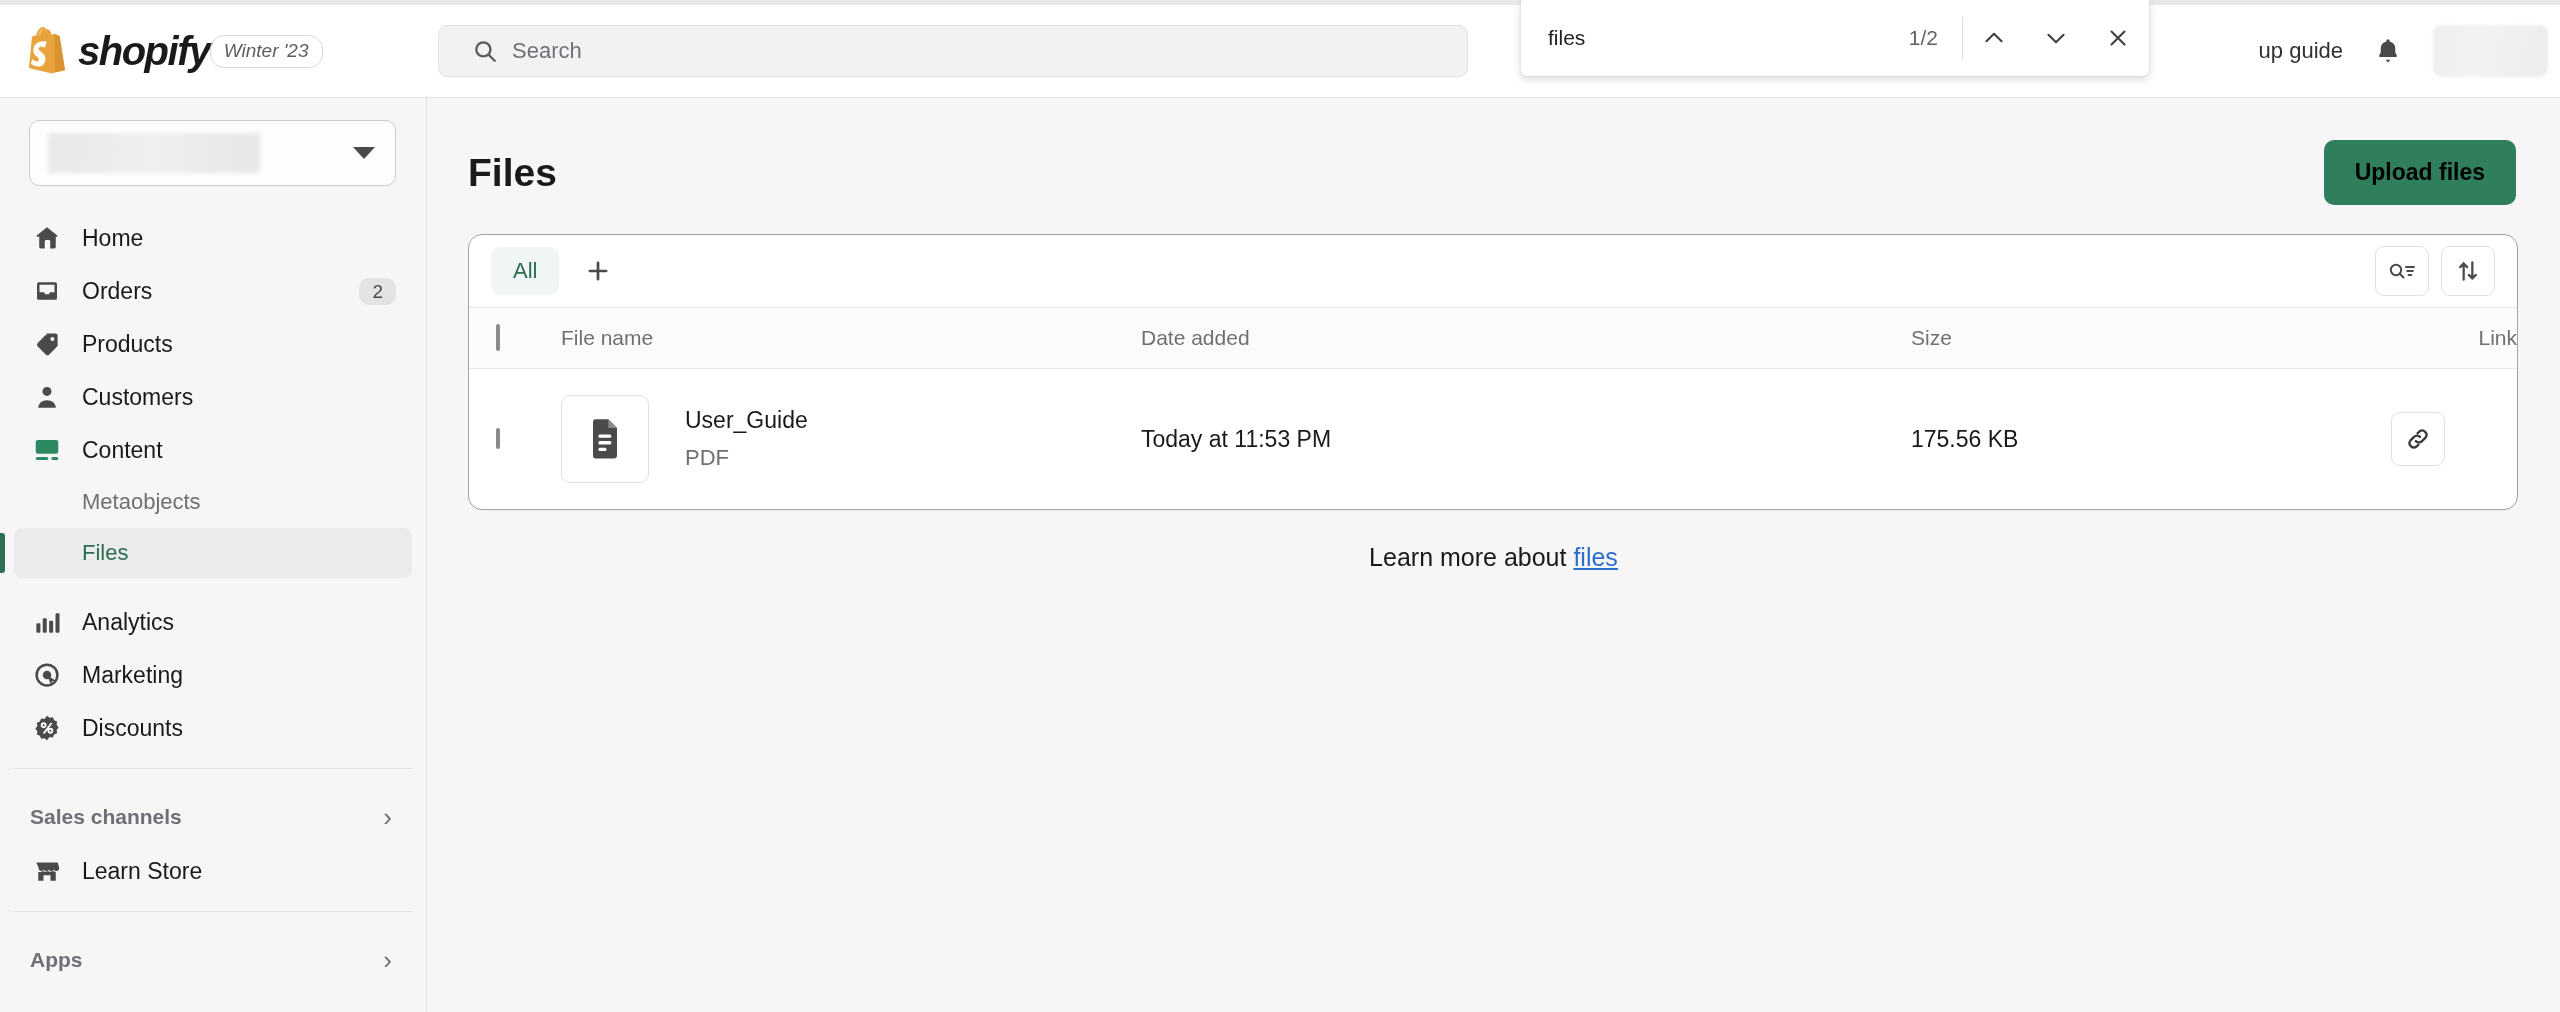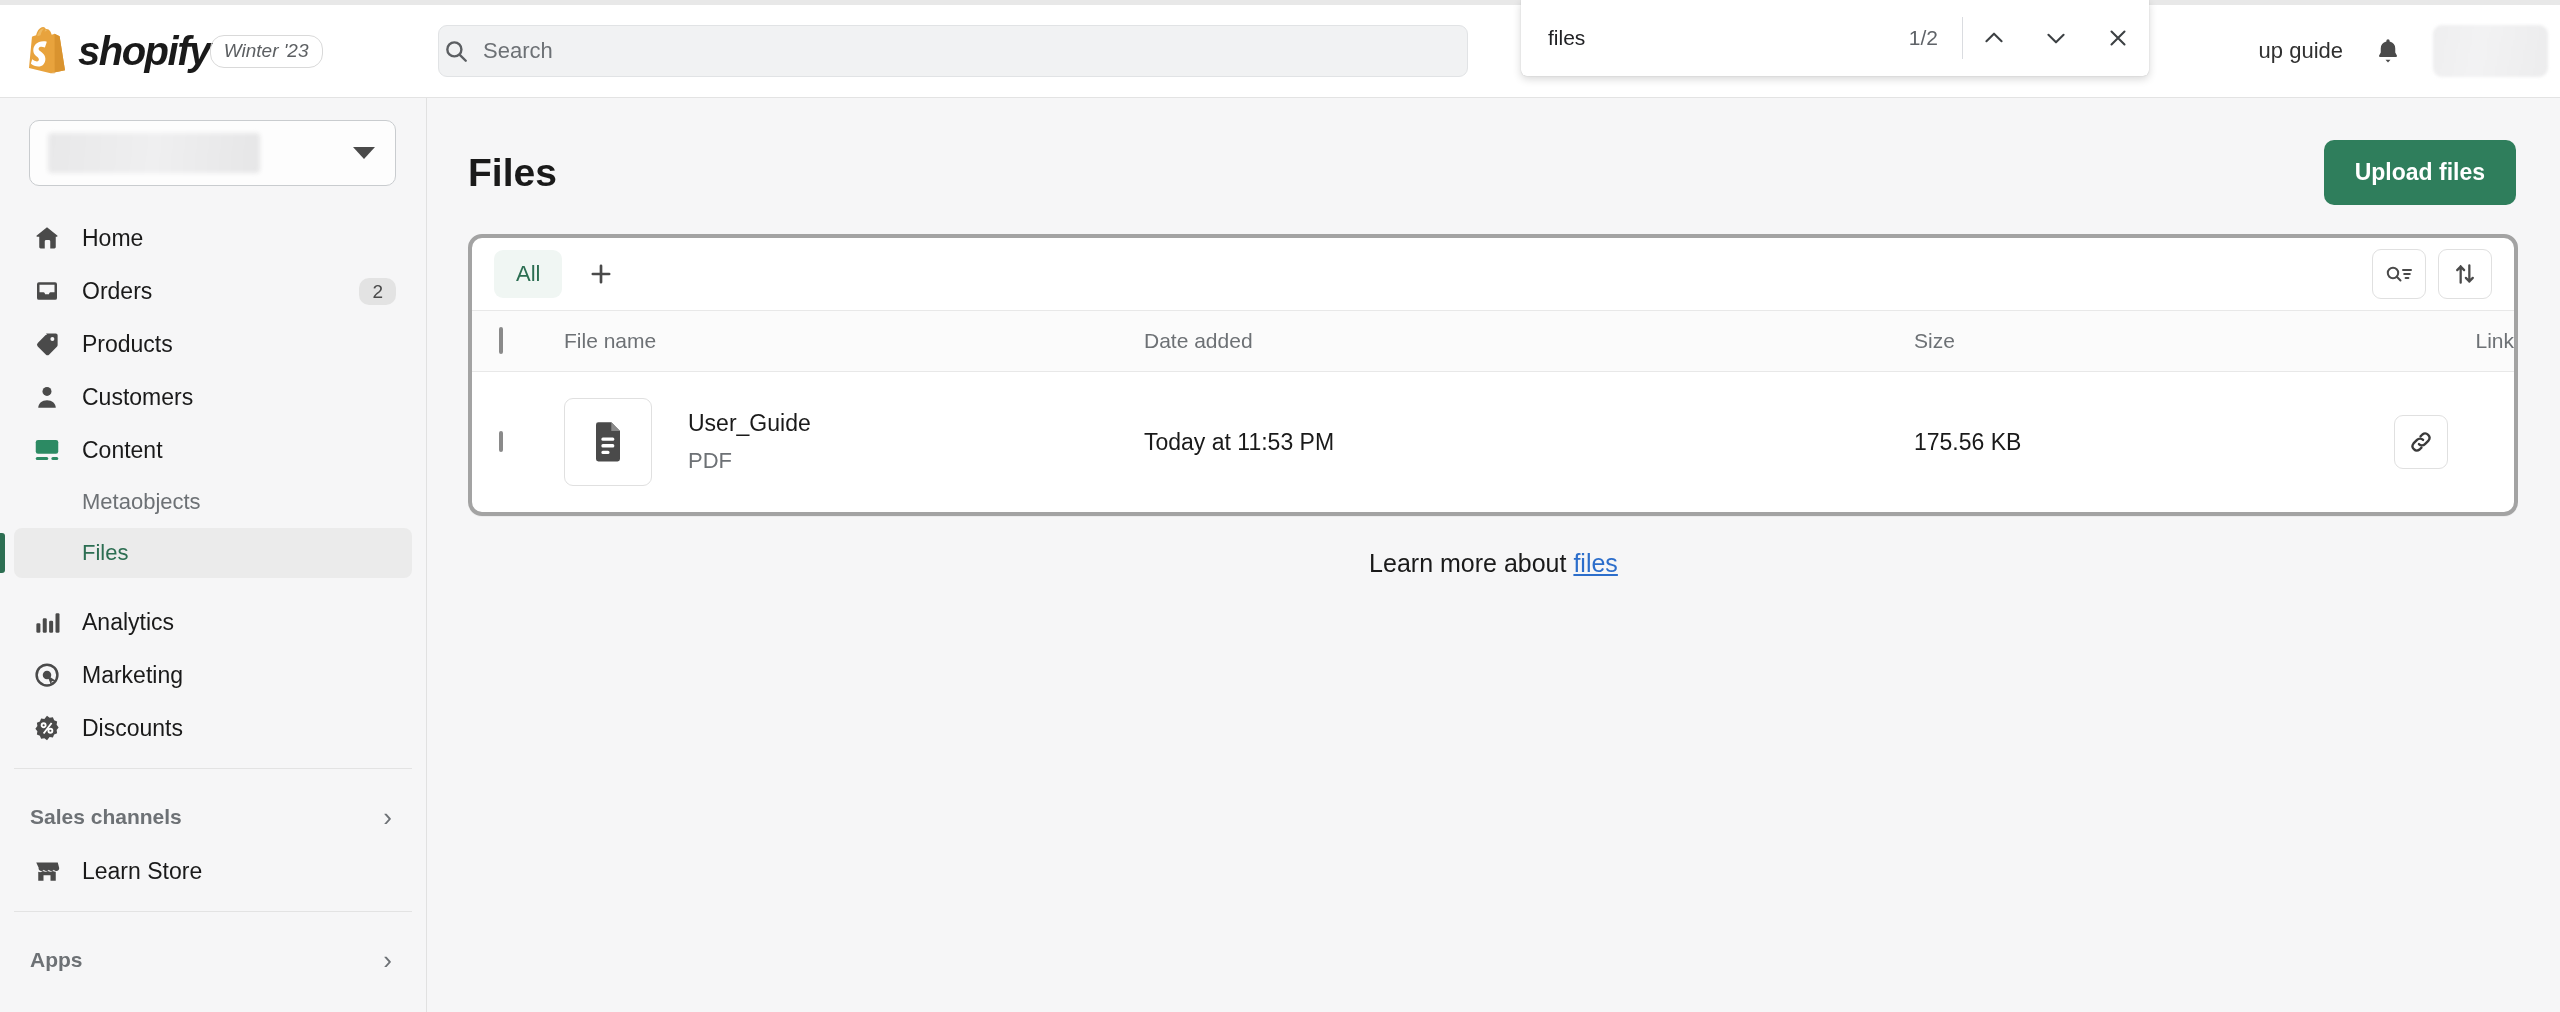--- a/index.html
+++ b/index.html
@@ -24,21 +24,21 @@
   .shopify-logo { display: flex; align-items: center; gap: 10px; }
   .bag-icon { width: 44px; height: 48px; display: block; }
   .wordmark { font-size: 40px; font-weight: 700; font-style: italic; letter-spacing: -1.5px; color: #1a1a1a; }
   .version-pill {
     border: 1px solid #d9d9d9; border-radius: 14px; padding: 4px 13px 5px;
     font-size: 19px; font-style: italic; color: #5c5f62; white-space: nowrap;
   }
   .searchwrap { flex: 1; display: flex; justify-content: flex-start; padding-left: 11px; }
   .searchbar {
     width: 1030px; height: 52px; background: #f1f2f3; border: 1px solid #e1e3e5;
-    border-radius: 9px; display: flex; align-items: center; gap: 14px; padding: 0 4px;
+    border-radius: 9px; display: flex; align-items: center; gap: 14px; padding: 0 33px;
   }
   .searchbar .ph { font-size: 22px; color: #6d7175; }
   .topright { display: flex; align-items: center; gap: 20px; padding-right: 12px; }
   .setup-guide-text { font-size: 22px; color: #303030; white-space: nowrap; }
   .bell-btn { width: 50px; height: 50px; display: flex; align-items: center; justify-content: center; border-radius: 8px; }
   .account-blur {
     width: 115px; height: 52px; border-radius: 9px;
     background: linear-gradient(100deg,#eeeeef 0%,#f2f2f3 40%,#ececed 100%);
     filter: blur(1.5px);
   }
@@ -98,26 +98,26 @@
   }
   .section-head .lbl { font-size: 21px; color: #6d7175; font-weight: 700; }
   .chev-right { color: #6d7175; font-size: 26px; line-height: 1; }
   .nav-divider { height: 1px; background: #e3e3e3; margin: 14px 0 0; }
 
   
   .main { position: absolute; top: 98px; left: 427px; width: 2133px; height: 914px; background: #f6f6f7; }
   .page-head { display: flex; align-items: center; justify-content: space-between; padding: 42px 44px 0 41px; }
   .page-title { font-size: 39px; font-weight: 700; color: #1a1a1a; }
   .btn-primary {
-    background: #2f7e5c; color: #ffffff; font-size: 23px; font-weight: 700;
+    background: #2f7e5c; color: #000000; font-size: 23px; font-weight: 700;
     border: none; border-radius: 10px; padding: 19px 31px; cursor: pointer;
   }
 
   .card {
-    margin: 29px 42px 0 41px; background: #ffffff; border: 4px solid #a3a3a3;
+    margin: 29px 42px 0 41px; background: #ffffff; border: 1px solid #a3a3a3;
     border-radius: 14px; box-shadow: 0 1px 0 rgba(0,0,0,0.04);
   }
   .card-toolbar { display: flex; align-items: center; height: 73px; padding: 0 22px 0 22px; border-bottom: 1px solid #e8e8e8; }
   .tab {
     font-size: 22px; color: #2c6e52; background: #f0f6f3; border-radius: 9px;
     padding: 11px 22px; font-weight: 400;
   }
   .plus-btn { margin-left: 12px; width: 54px; height: 54px; display: flex; align-items: center; justify-content: center; border-radius: 9px; }
   .toolbar-spacer { flex: 1; }
   .icon-btn {

